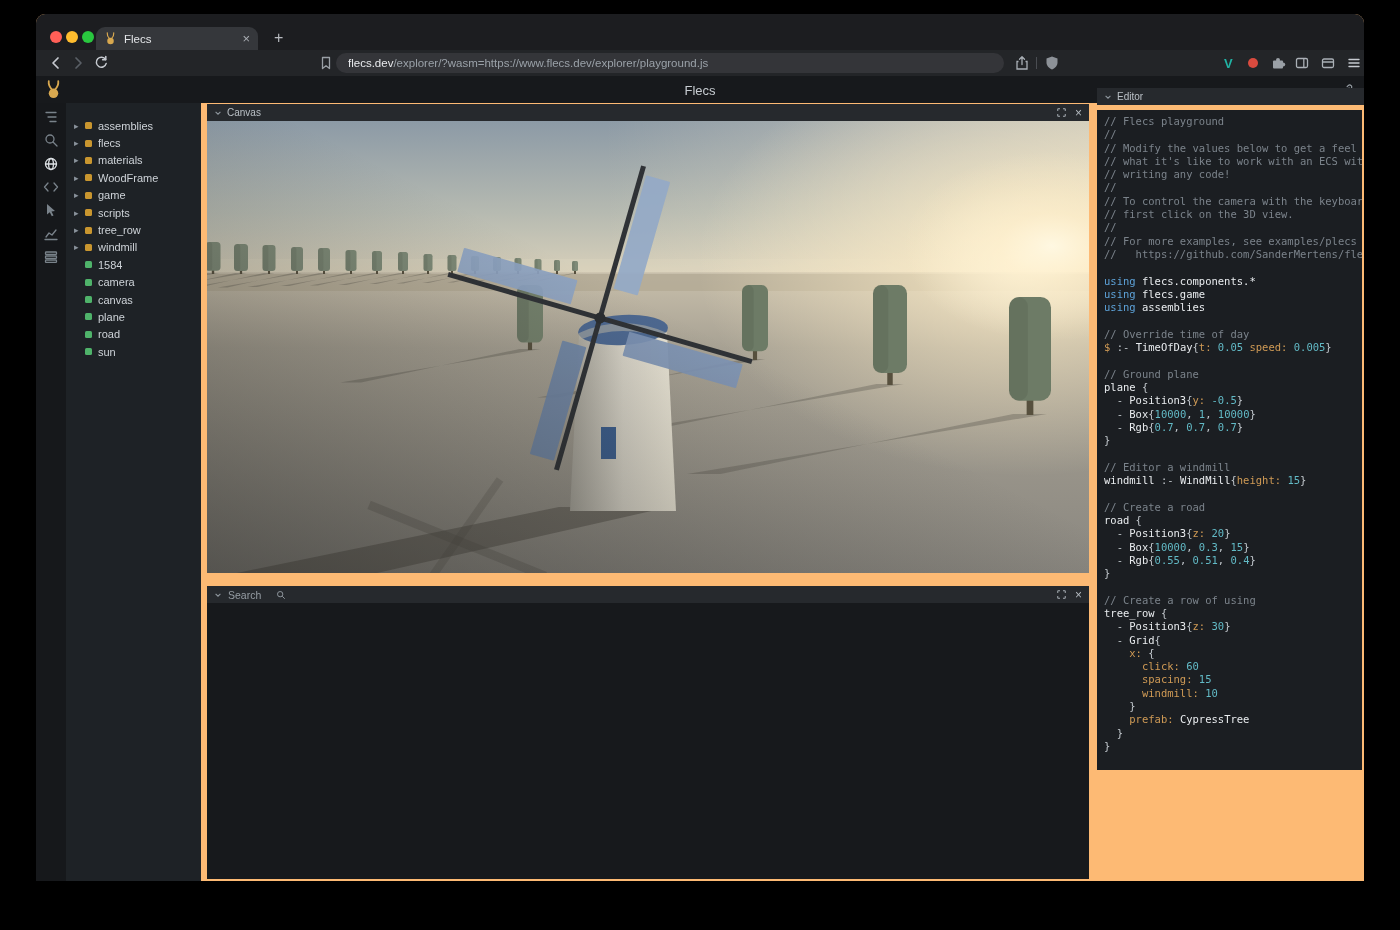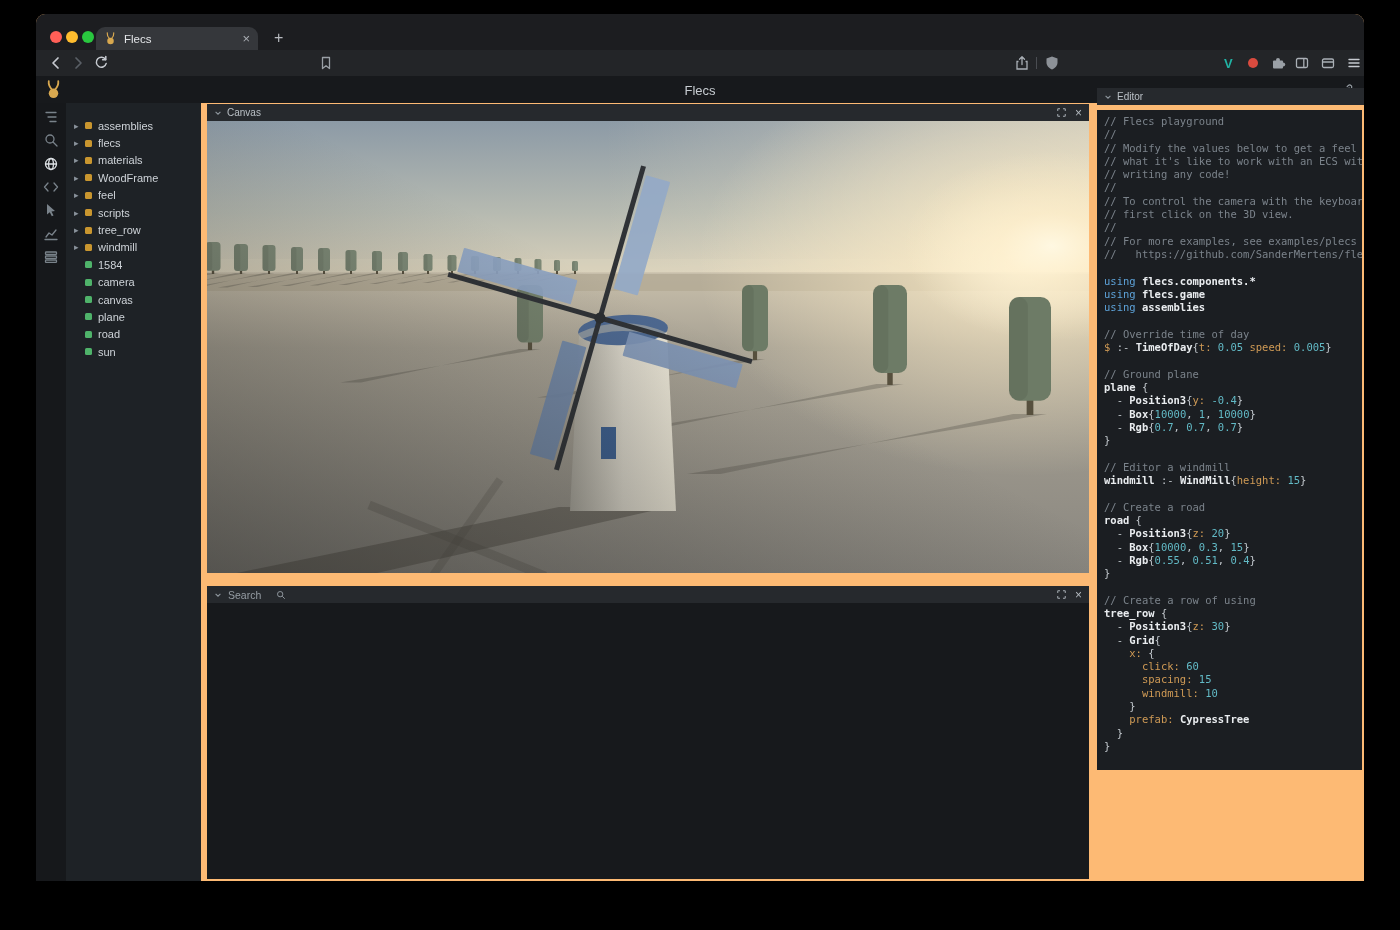--- a/index.html
+++ b/index.html
@@ -47,21 +47,21 @@
   .editor-body{position:absolute;left:1061px;top:96px;width:265px;height:660px;background:#1b1e22;
                padding:5px 0 0 7px;box-sizing:border-box;overflow:hidden}
   .search-input{background:transparent;border:none;outline:none;color:#cfd4d8;font-size:10.5px;
                 width:46px;padding:0;margin-left:6px;font-family:"Liberation Sans",sans-serif}
   .search-input::placeholder{color:#969da4}
   
   .code-line{height:13.3px;line-height:13.3px;white-space:pre;
              font-family:"DejaVu Sans Mono",monospace;font-size:10.5px;color:#c2c8cd}
   .tok-cm{color:#7b838b}
   .tok-kw{color:#5da2d8}
-  .tok-id{color:#e9ecef;font-weight:700}
+  .tok-id{color:#e9ecef;font-weight:400}
   .tok-k{color:#cf9a55}
   .tok-n{color:#62bac6}
   .tok-p{color:#c2c8cd}
   .tok-v{color:#cf9a55}
 </style>
 </head>
 <body>
 
 <div class="window">
 
@@ -92,20 +92,24 @@
     <span class="navbtn" style="left:57px">
       <svg width="16" height="16">
           <path d="M12.6 4.6 A5 5 0 1 0 13.2 8.4" stroke="#c6cad0" stroke-width="1.5" fill="none" stroke-linecap="round"></path>
           <path d="M12.8 1.6 v3.2 h-3.2" stroke="#c6cad0" stroke-width="1.5" fill="none" stroke-linecap="round" stroke-linejoin="round"></path>
         </svg></span>
     <span class="navbtn" style="left:282px">
       <svg width="16" height="16">
           <path d="M4.5 2.5 h7 v11 l-3.5 -2.8 l-3.5 2.8 z" stroke="#9aa0a6" stroke-width="1.3" fill="none" stroke-linejoin="round"></path>
         </svg></span>
 
+    <div class="pill">
+      <span class="host">flecs.dev</span>
+        <span class="path">/explorer/?wasm=https://www.flecs.dev/explorer/playground.js</span>
+    </div>
 
     <span class="navbtn" style="left:978px">
       <svg width="16" height="16">
           <path d="M4.5 6.5 h-1.5 v7.5 h10 v-7.5 H11.5" stroke="#aab0b6" stroke-width="1.3" fill="none"></path>
           <path d="M8 9.5 V2 M5.5 4.3 L8 1.8 L10.5 4.3" stroke="#aab0b6" stroke-width="1.3" fill="none" stroke-linecap="round" stroke-linejoin="round"></path>
         </svg></span>
     <span class="tb-div"></span>
     <span class="navbtn" style="left:1008px">
       <svg width="16" height="16">
           <path d="M8 1.5 l5.5 2 v4 c0 3.4 -2.4 5.4 -5.5 7 c-3.1 -1.6 -5.5 -3.6 -5.5 -7 v-4 z" fill="#8d9298"></path>
@@ -194,21 +198,21 @@
         <span class="tree-label">materials</span>
       </div>
       <div class="tree-row">
         <span class="tree-arrow">▸</span>
         <span class="tree-sq" style="background: rgb(201, 150, 47);"></span>
         <span class="tree-label">WoodFrame</span>
       </div>
       <div class="tree-row">
         <span class="tree-arrow">▸</span>
         <span class="tree-sq" style="background: rgb(201, 150, 47);"></span>
-        <span class="tree-label">feel</span>
+        <span class="tree-label">game</span>
       </div>
       <div class="tree-row">
         <span class="tree-arrow">▸</span>
         <span class="tree-sq" style="background: rgb(201, 150, 47);"></span>
         <span class="tree-label">scripts</span>
       </div>
       <div class="tree-row">
         <span class="tree-arrow">▸</span>
         <span class="tree-sq" style="background: rgb(201, 150, 47);"></span>
         <span class="tree-label">tree_row</span>
@@ -464,21 +468,21 @@
       <div class="code-line">&nbsp;</div>
       <div class="code-line"><span class="tok-kw">using</span><span class="tok-p"> </span><span class="tok-id">flecs.components.*</span></div>
       <div class="code-line"><span class="tok-kw">using</span><span class="tok-p"> </span><span class="tok-id">flecs.game</span></div>
       <div class="code-line"><span class="tok-kw">using</span><span class="tok-p"> </span><span class="tok-id">assemblies</span></div>
       <div class="code-line">&nbsp;</div>
       <div class="code-line"><span class="tok-cm">// Override time of day</span></div>
       <div class="code-line"><span class="tok-v">$</span><span class="tok-p"> :- </span><span class="tok-id">TimeOfDay</span><span class="tok-p">{</span><span class="tok-k">t:</span><span class="tok-p"> </span><span class="tok-n">0.05</span><span class="tok-p"> </span><span class="tok-k">speed:</span><span class="tok-p"> </span><span class="tok-n">0.005</span><span class="tok-p">}</span></div>
       <div class="code-line">&nbsp;</div>
       <div class="code-line"><span class="tok-cm">// Ground plane</span></div>
       <div class="code-line"><span class="tok-id">plane</span><span class="tok-p"> {</span></div>
-      <div class="code-line"><span class="tok-p">  - </span><span class="tok-id">Position3</span><span class="tok-p">{</span><span class="tok-k">y:</span><span class="tok-p"> </span><span class="tok-n">-0.4</span><span class="tok-p">}</span></div>
+      <div class="code-line"><span class="tok-p">  - </span><span class="tok-id">Position3</span><span class="tok-p">{</span><span class="tok-k">y:</span><span class="tok-p"> </span><span class="tok-n">-0.5</span><span class="tok-p">}</span></div>
       <div class="code-line"><span class="tok-p">  - </span><span class="tok-id">Box</span><span class="tok-p">{</span><span class="tok-n">10000</span><span class="tok-p">, </span><span class="tok-n">1</span><span class="tok-p">, </span><span class="tok-n">10000</span><span class="tok-p">}</span></div>
       <div class="code-line"><span class="tok-p">  - </span><span class="tok-id">Rgb</span><span class="tok-p">{</span><span class="tok-n">0.7</span><span class="tok-p">, </span><span class="tok-n">0.7</span><span class="tok-p">, </span><span class="tok-n">0.7</span><span class="tok-p">}</span></div>
       <div class="code-line"><span class="tok-p">}</span></div>
       <div class="code-line">&nbsp;</div>
       <div class="code-line"><span class="tok-cm">// Editor a windmill</span></div>
       <div class="code-line"><span class="tok-id">windmill</span><span class="tok-p"> :- </span><span class="tok-id">WindMill</span><span class="tok-p">{</span><span class="tok-k">height:</span><span class="tok-p"> </span><span class="tok-n">15</span><span class="tok-p">}</span></div>
       <div class="code-line">&nbsp;</div>
       <div class="code-line"><span class="tok-cm">// Create a road</span></div>
       <div class="code-line"><span class="tok-id">road</span><span class="tok-p"> {</span></div>
       <div class="code-line"><span class="tok-p">  - </span><span class="tok-id">Position3</span><span class="tok-p">{</span><span class="tok-k">z:</span><span class="tok-p"> </span><span class="tok-n">20</span><span class="tok-p">}</span></div>

